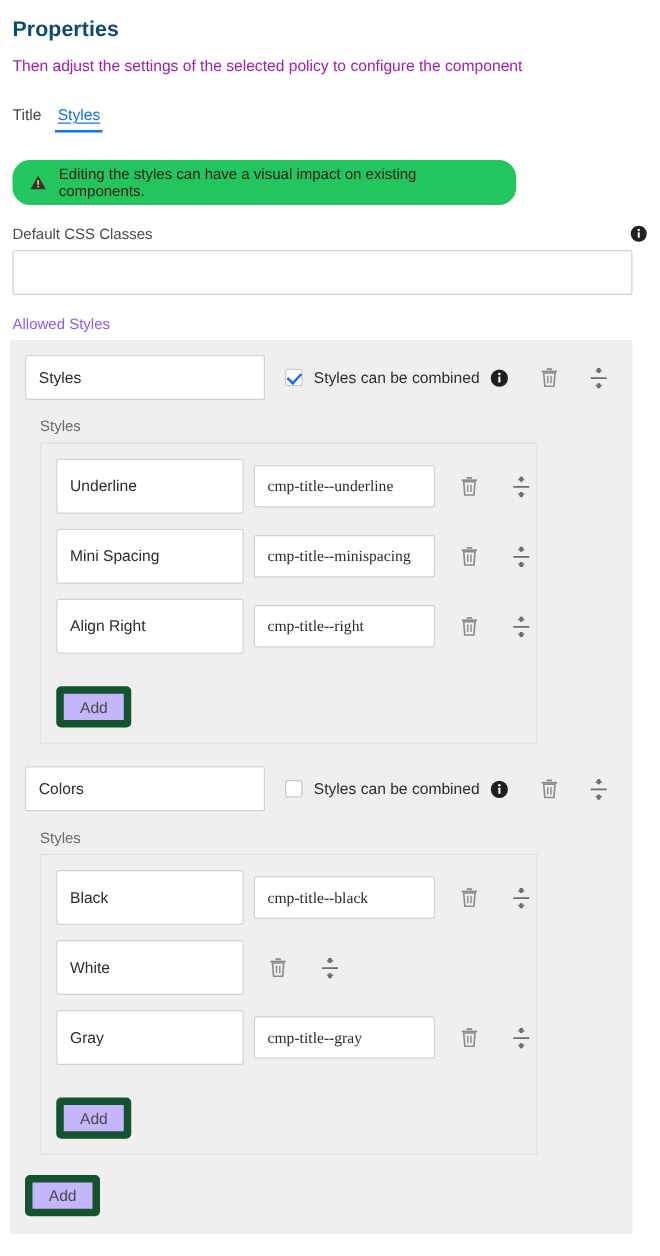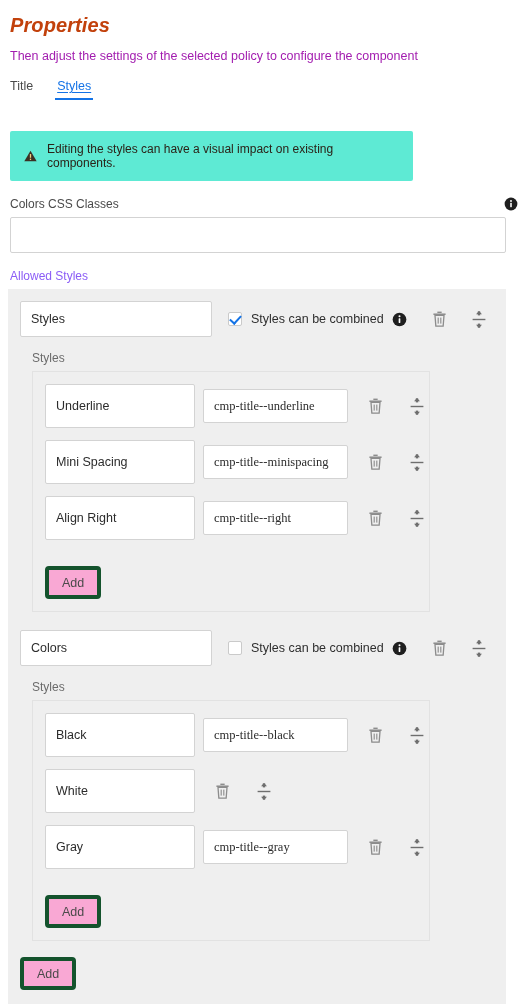--- a/index.html
+++ b/index.html
@@ -19,39 +19,38 @@
     height: 1005px;
     position: relative;
     box-sizing: border-box;
     padding: 0;
   }
 
   
   .page-title {
     margin: 0;
     padding: 14px 0 0 10px;
-    font-size: 20px;
+    font-size: 17px;
     font-weight: bold;
-    color: #c2410c;
+    color: #0c4a6e;
     letter-spacing: 0.1px;
-    font-style: italic;
   }
   .page-subtitle {
     margin: 0;
     padding: 12px 0 0 10px;
     font-size: 12.5px;
     color: #a21caf;
   }
 
   
   .tabs {
     display: flex;
-    align-items: flex-start;
+    align-items: flex-end;
     padding: 16px 0 0 10px;
-    gap: 24px;
+    gap: 13px;
     height: 30px;
   }
   .tab {
     font-size: 12.5px;
     color: #4a4a4a;
     padding-bottom: 7px;
     position: relative;
     cursor: pointer;
     user-select: none;
   }
@@ -66,23 +65,23 @@
     left: -2px;
     right: -2px;
     bottom: 0;
     height: 2px;
     background: #1473e6;
   }
 
   
   .warning {
     margin: 22px 10px 0 10px;
-    background: #5eead4;
-    border-radius: 2px;
-    height: 50px;
+    background: #22c55e;
+    border-radius: 14px;
+    height: 36px;
     display: flex;
     align-items: center;
     padding: 0 14px;
     box-sizing: border-box;
     width: 403px;
   }
   .warn-icon {
     width: 13px;
     height: 12px;
     margin-right: 10px;
@@ -270,22 +269,22 @@
     margin-left: 8px;
   }
   .row-actions {
     display: flex;
     align-items: center;
     gap: 24px;
     margin-left: 18px;
   }
 
   .add-btn {
-    background: #f9a8d4;
-    border: 4px solid #14532d;
+    background: #c4b5fd;
+    border: 6px solid #14532d;
     border-radius: 4px;
     font-family: "Liberation Sans", sans-serif;
     font-size: 12.5px;
     color: #4a4a4a;
     height: 33px;
     padding: 0 13px;
     cursor: pointer;
     text-align: right;
   }
   .panel-add-wrap {
@@ -314,21 +313,21 @@
   <div class="warning">
     <svg class="warn-icon" viewBox="0 0 16 14">
       <path d="M8 0.4 L15.6 13.6 L0.4 13.6 Z" fill="#3b3024"></path>
       <rect x="7.2" y="4.6" width="1.6" height="4.6" fill="#f5d07f"></rect>
       <rect x="7.2" y="10.3" width="1.6" height="1.6" fill="#f5d07f"></rect>
     </svg>
     <span class="warning-text">Editing the styles can have a visual impact on existing components.</span>
   </div>
 
   <div class="field-label-row">
-    <span class="field-label">Colors CSS Classes</span>
+    <span class="field-label">Default CSS Classes</span>
     <svg class="info-icon" viewBox="0 0 16 16">
       <circle cx="8" cy="8" r="7.3" fill="#1f1f1f"></circle>
       <rect x="7.1" y="6.6" width="1.8" height="5.1" rx="0.5" fill="#ffffff"></rect>
       <circle cx="8" cy="4.5" r="1.1" fill="#ffffff"></circle>
     </svg>
   </div>
   <input class="text-input" type="text" value="" style="">
 
   <div class="section-label">Allowed Styles</div>
 

